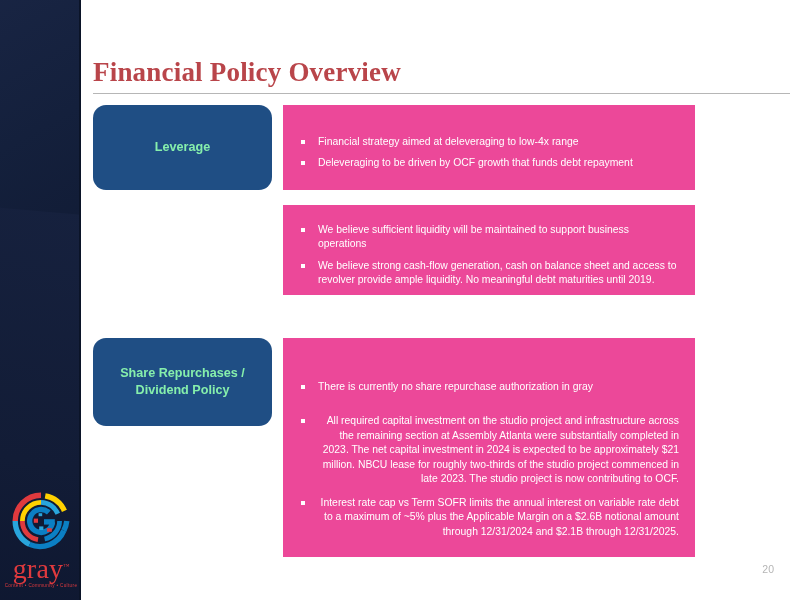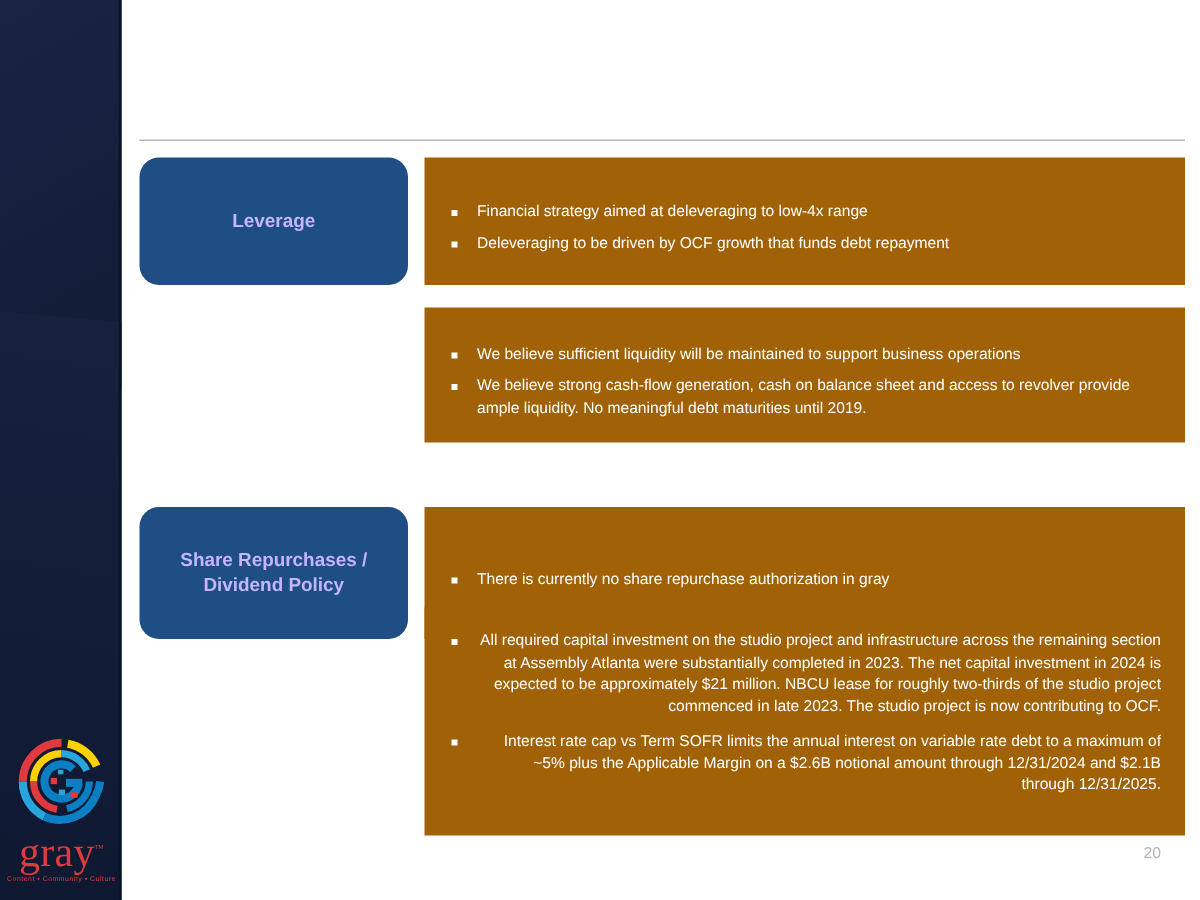--- a/index.html
+++ b/index.html
@@ -124,37 +124,37 @@
     left: 93px;
     width: 697px;
   }
   .label-box {
     position: absolute;
     left: 0;
     top: 0;
     width: 179px;
     background: #1f4e84;
     border-radius: 13px;
-    color: #c4b5fd;
+    color: #86efac;
     font-size: 12.6px;
     font-weight: bold;
     display: flex;
     align-items: center;
     justify-content: center;
     text-align: center;
     line-height: 17px;
     box-sizing: border-box;
     padding: 4px 8px;
   }
   .content-box {
     position: absolute;
     left: 190px;
     top: 0;
-    width: 507px;
-    background: #a16207;
+    width: 412px;
+    background: #ec4899;
     box-sizing: border-box;
     padding: 16px 16px 6px 10px;
     display: flex;
     flex-direction: column;
     justify-content: center;
   }
   .bullets {
     list-style: none;
     margin: 0;
     padding: 0;
@@ -240,20 +240,21 @@
         <rect x="38" y="46" width="7" height="7" fill="#e03a3e"></rect>
         <rect x="47" y="59" width="7" height="6" fill="#29a5dc"></rect>
         <rect x="46" y="37" width="6" height="5" fill="#29a5dc"></rect>
         <rect x="60" y="62" width="8" height="6" fill="#e03a3e"></rect>
       </svg>
       <div class="logo-word"><span>gray</span><span class="logo-tm">™</span></div>
       <div class="logo-tag">Content • Community • Culture</div>
     </div>
   </div>
 
+  <div class="title">Financial Policy Overview</div>
   <div class="title-rule"></div>
 
   <div class="row" id="row-leverage">
     <div class="label-box">Leverage</div>
     <div class="content-box">
       <ul class="bullets">
         <li>Financial strategy aimed at deleveraging to low-4x range</li>
         <li>Deleveraging to be driven by OCF growth that funds debt repayment</li>
       </ul>
     </div>

